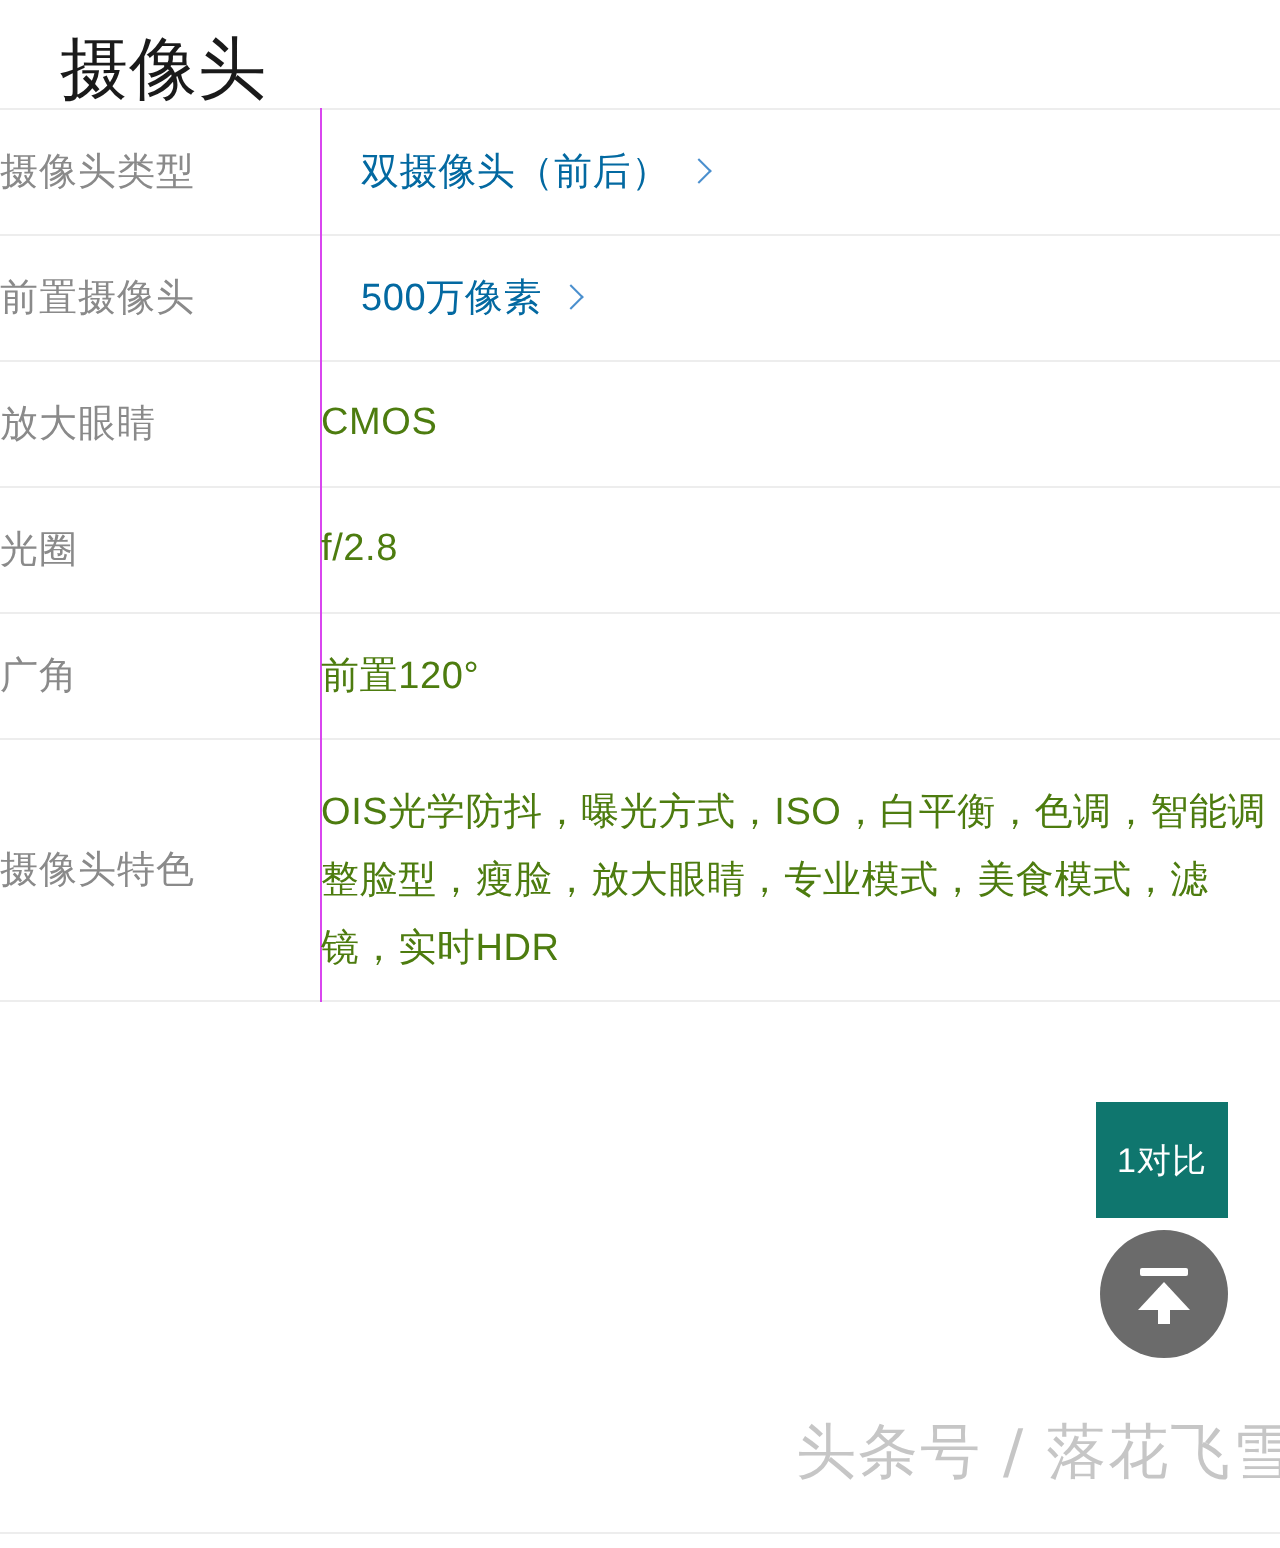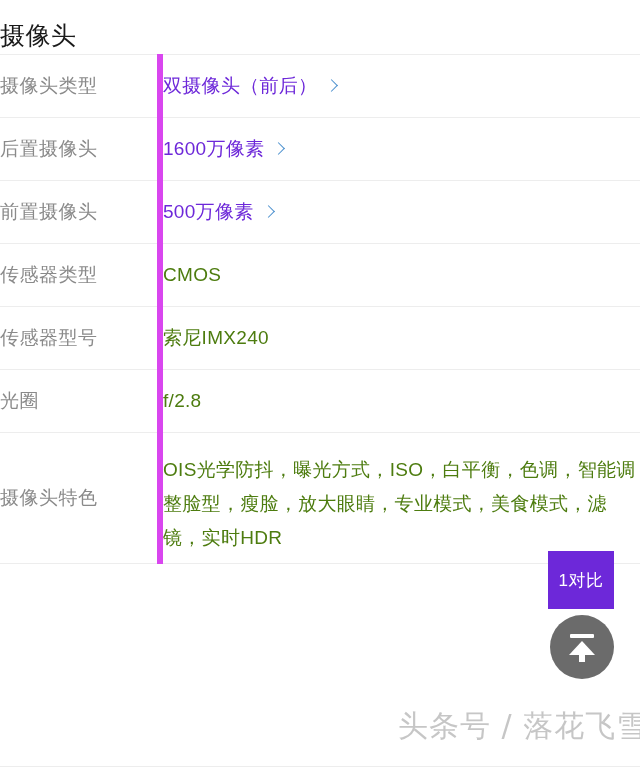--- a/index.html
+++ b/index.html
@@ -19,24 +19,24 @@
   .page {
     position: relative;
     width: 640px;
     height: 774px;
     box-sizing: border-box;
     background: #ffffff;
   }
 
   
   .section-title {
-    font-size: 25px;
+    font-size: 34px;
     color: #1a1a1a;
     font-weight: 400;
-    padding: 16px 0 0 0;
+    padding: 16px 0 0 30px;
     line-height: 38px;
     letter-spacing: 0.5px;
     height: 54px;
     box-sizing: border-box;
   }
 
   
   .spec-table {
     width: 640px;
     border-collapse: collapse;
@@ -52,36 +52,37 @@
     vertical-align: middle;
     padding: 0;
   }
 
   .cell-label {
     width: 160px;
     color: #8a8a8a;
     font-size: 19px;
     padding: 0 0 0 14px;
     box-sizing: border-box;
-    border-right: 6px solid #d946ef;
+    border-right: 1px solid #d946ef;
     height: 63px;
     letter-spacing: 0.5px;
   }
 
   .cell-value {
     color: #4d7c0f;
     font-size: 19px;
     padding: 0 10px 0 16px;
     box-sizing: border-box;
     height: 63px;
     letter-spacing: 0.3px;
   }
 
   .cell-value.link {
-    color: #6d28d9;
+    color: #0369a1;
+    padding-left: 20px;
   }
 
   .value-inner {
     display: flex;
     align-items: center;
     gap: 2px;
   }
 
   .chevron {
     display: inline-block;
@@ -115,21 +116,21 @@
     white-space: normal;
   }
 
   
   .compare-badge {
     position: absolute;
     left: 548px;
     top: 551px;
     width: 66px;
     height: 58px;
-    background: #6d28d9;
+    background: #0f766e;
     color: #ffffff;
     font-size: 17px;
     display: flex;
     align-items: center;
     justify-content: center;
     letter-spacing: 0.5px;
   }
 
   .scroll-top-btn {
     position: absolute;
@@ -210,68 +211,59 @@
       <tr>
         <td class="cell-label">摄像头类型</td>
         <td class="cell-value link">
           <span class="value-inner">
             <span>双摄像头（前后）</span>
             <span class="chevron"></span>
           </span>
         </td>
       </tr>
 
-      <tr>
-        <td class="cell-label">后置摄像头</td>
-        <td class="cell-value link">
-          <span class="value-inner">
-            <span>1600万像素</span>
-            <span class="chevron"></span>
-          </span>
-        </td>
-      </tr>
 
       <tr>
         <td class="cell-label">前置摄像头</td>
         <td class="cell-value link">
           <span class="value-inner">
             <span>500万像素</span>
             <span class="chevron"></span>
           </span>
         </td>
       </tr>
 
       <tr>
-        <td class="cell-label">传感器类型</td>
+        <td class="cell-label">放大眼睛</td>
         <td class="cell-value">
           <span class="value-inner">
             <span>CMOS</span>
           </span>
         </td>
       </tr>
 
-      <tr>
-        <td class="cell-label">传感器型号</td>
-        <td class="cell-value">
-          <span class="value-inner">
-            <span>索尼IMX240</span>
-          </span>
-        </td>
-      </tr>
 
 
       <tr>
         <td class="cell-label">光圈</td>
         <td class="cell-value">
           <span class="value-inner">
             <span>f/2.8</span>
           </span>
         </td>
       </tr>
 
+      <tr>
+        <td class="cell-label">广角</td>
+        <td class="cell-value">
+          <span class="value-inner">
+            <span>前置120°</span>
+          </span>
+        </td>
+      </tr>
 
 
       <tr class="row-tall">
         <td class="cell-label">摄像头特色</td>
         <td class="cell-value multiline">OIS光学防抖，曝光方式，ISO，白平衡，色调，智能调整脸型，瘦脸，放大眼睛，专业模式，美食模式，滤镜，实时HDR</td>
       </tr>
     </tbody>
   </table>
 
   <div class="compare-badge">1对比</div>

